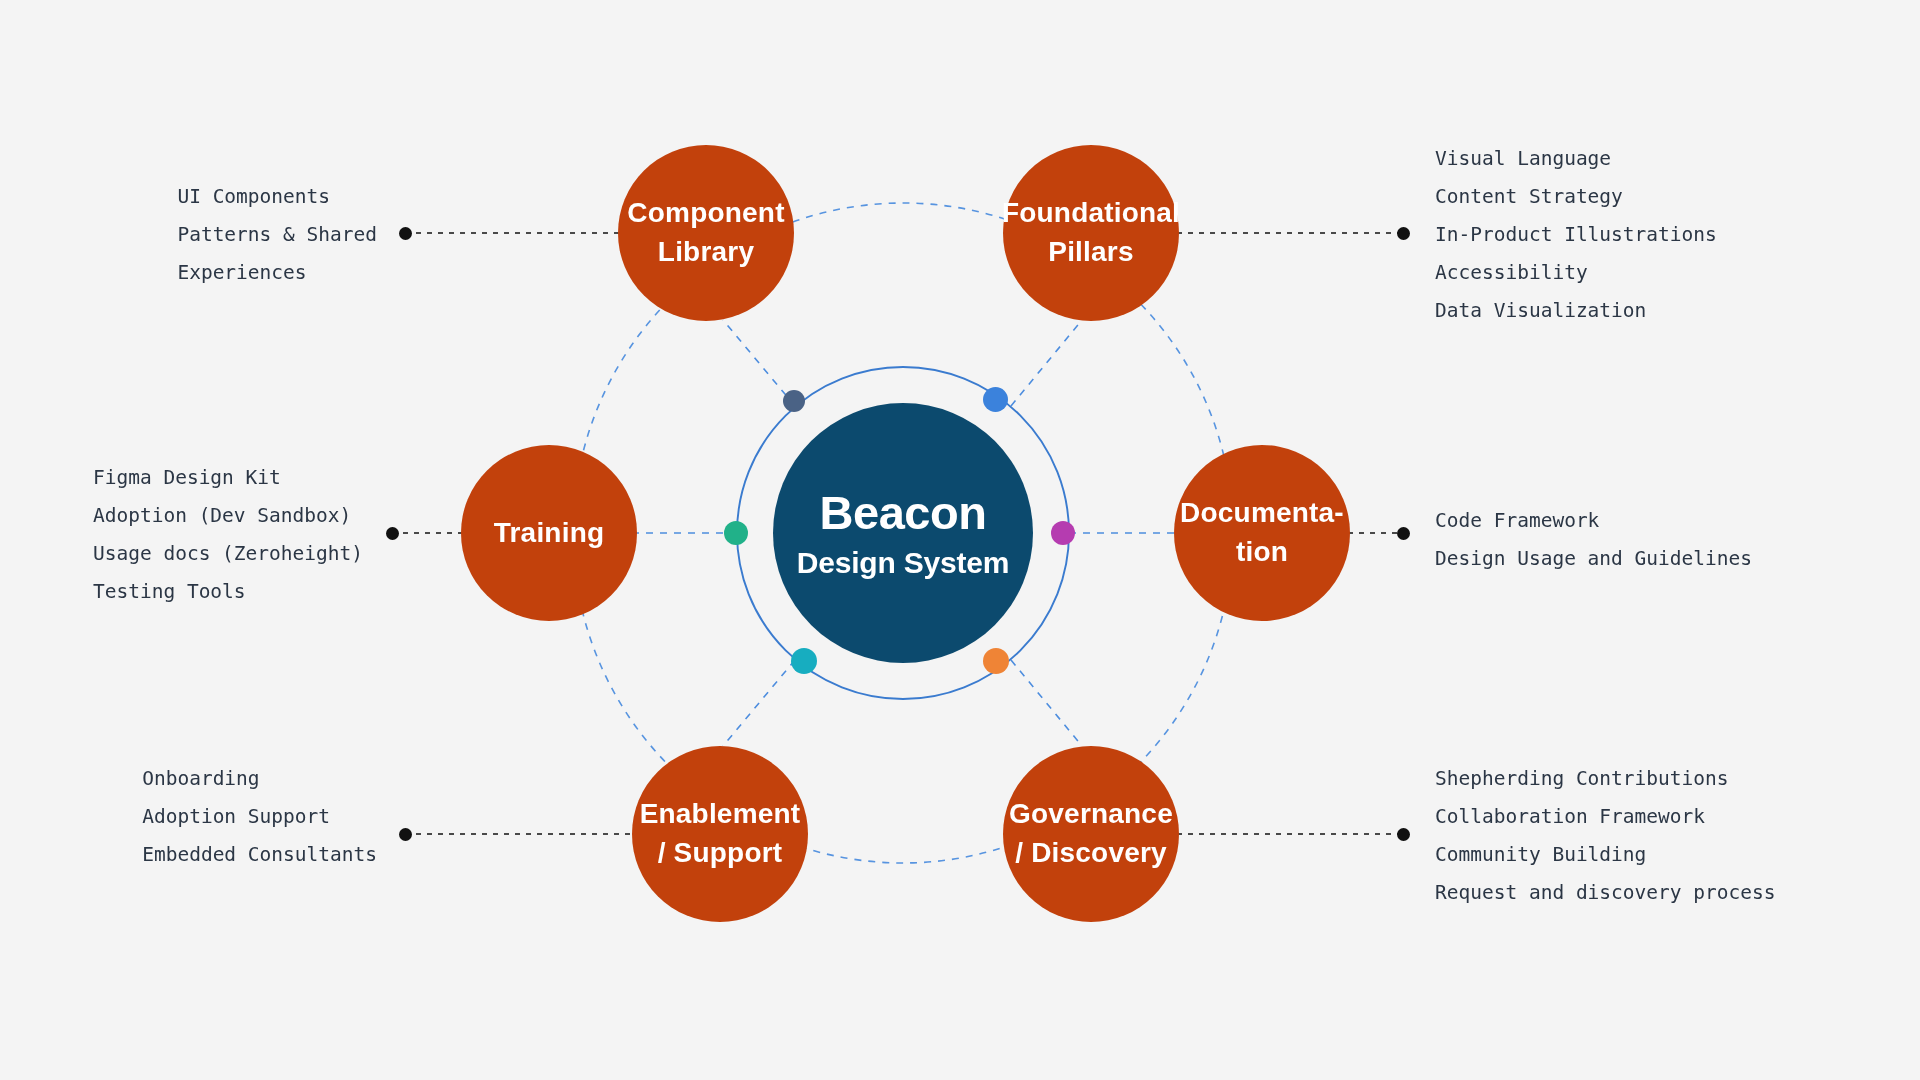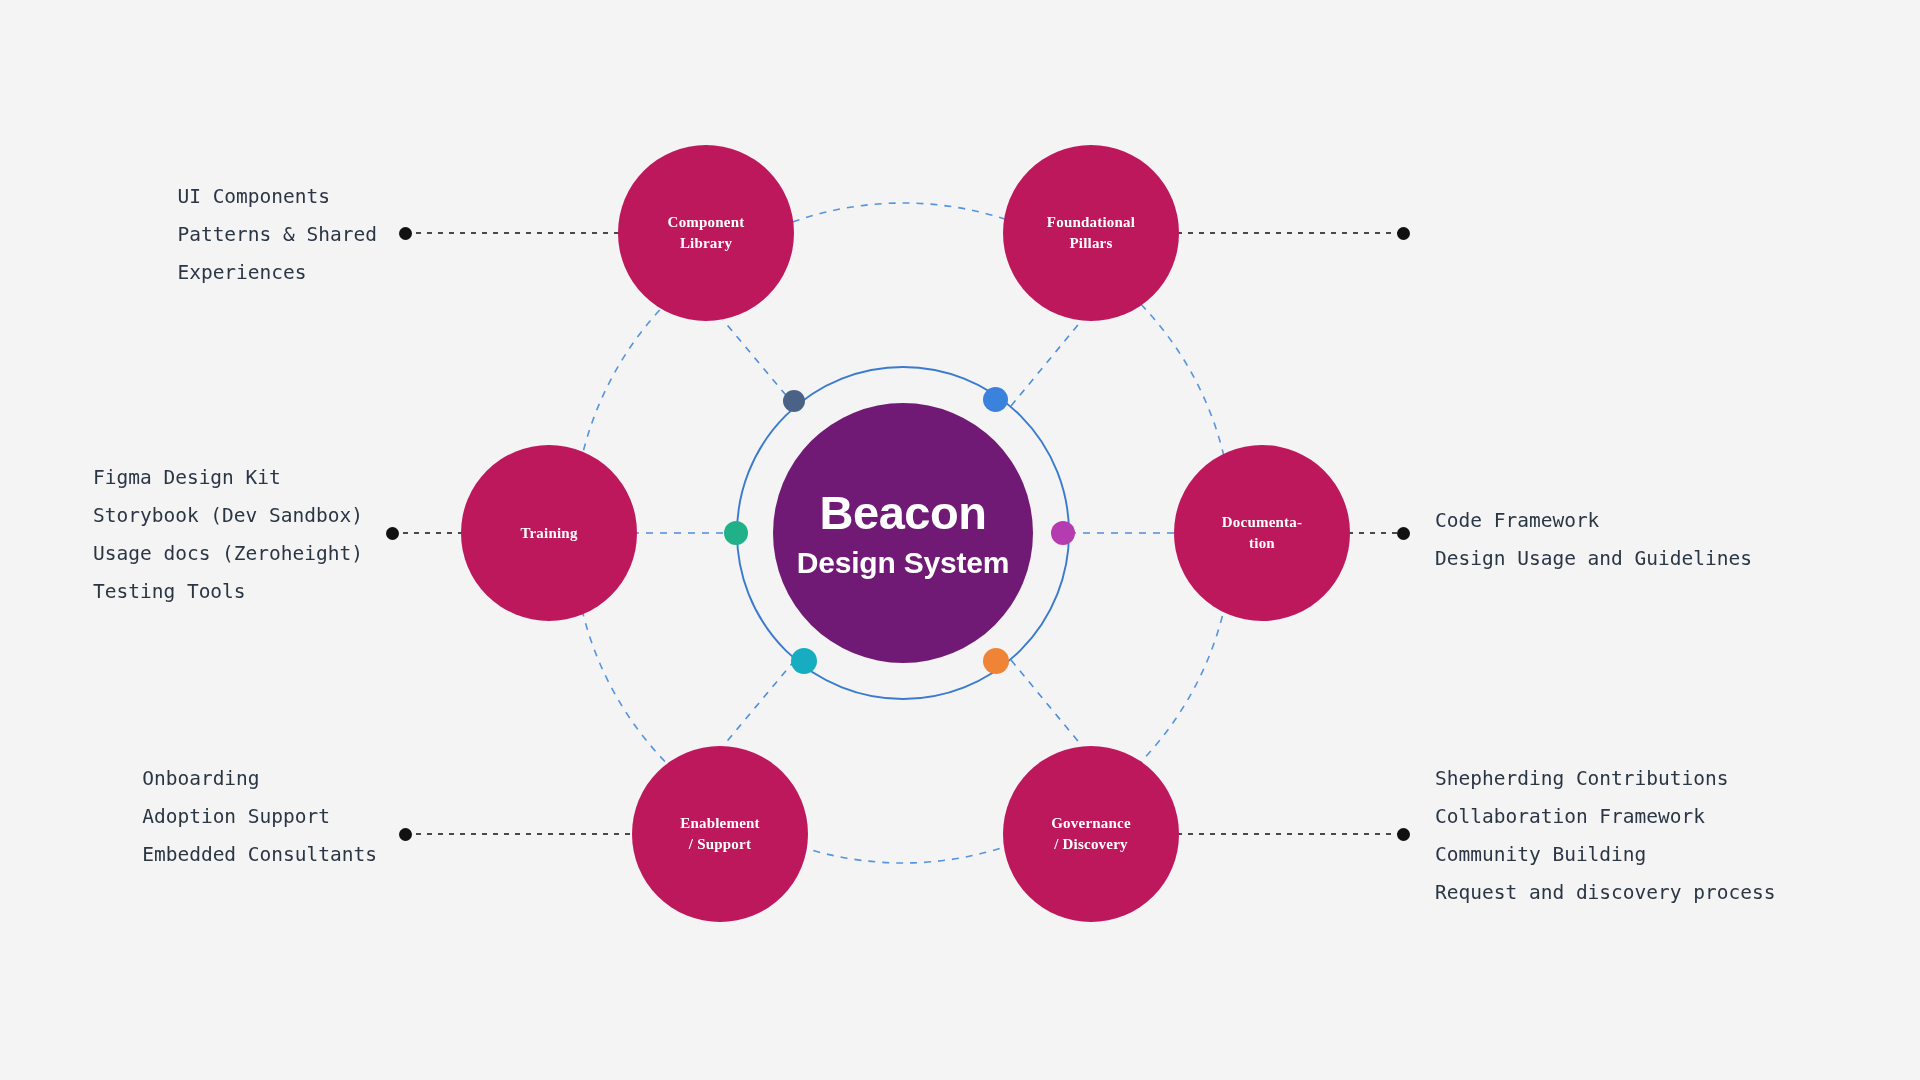--- a/index.html
+++ b/index.html
@@ -24,40 +24,40 @@
     left: 0;
     top: 0;
     width: 1920px;
     height: 1080px;
   }
 
   
   .node {
     position: absolute;
     border-radius: 50%;
-    background: #be185d;
+    background: #c2410c;
     display: flex;
     align-items: center;
     justify-content: center;
     text-align: center;
     color: #ffffff;
-    font-family: Liberation Serif, serif;
+    font-family: Liberation Sans, sans-serif;
     font-weight: bold;
-    font-size: 15px;
+    font-size: 28px;
     line-height: 1.38;
     letter-spacing: 0.2px;
     white-space: pre-line;
     z-index: 4;
   }
 
   
   .hub {
     position: absolute;
     border-radius: 50%;
-    background: #701a75;
+    background: #0c4a6e;
     display: flex;
     flex-direction: column;
     align-items: center;
     justify-content: center;
     z-index: 5;
   }
   .hub-title {
     font-family: "Liberation Sans", sans-serif;
     font-weight: bold;
     font-size: 47px;
@@ -174,31 +174,38 @@
   <div class="end-dot" style="left:1397px; top:828px;"></div>
 
   <div class="labels left" style="right:1543px; top:178px;">
     <div>UI Components</div>
     <div>Patterns &amp; Shared</div>
     <div>Experiences</div>
   </div>
 
   <div class="labels left" style="right:1557px; top:459px;">
     <div>Figma Design Kit</div>
-    <div>Storybook (Dev Sandbox)</div>
+    <div>Adoption (Dev Sandbox)</div>
     <div>Usage docs (Zeroheight)</div>
     <div>Testing Tools</div>
   </div>
 
   <div class="labels left" style="right:1543px; top:760px;">
     <div>Onboarding</div>
     <div>Adoption Support</div>
     <div>Embedded Consultants</div>
   </div>
 
+  <div class="labels right" style="left:1435px; top:140px;">
+    <div>Visual Language</div>
+    <div>Content Strategy</div>
+    <div>In-Product Illustrations</div>
+    <div>Accessibility</div>
+    <div>Data Visualization</div>
+  </div>
 
   <div class="labels right" style="left:1435px; top:502px;">
     <div>Code Framework</div>
     <div>Design Usage and Guidelines</div>
   </div>
 
   <div class="labels right" style="left:1435px; top:760px;">
     <div>Shepherding Contributions</div>
     <div>Collaboration Framework</div>
     <div>Community Building</div>

